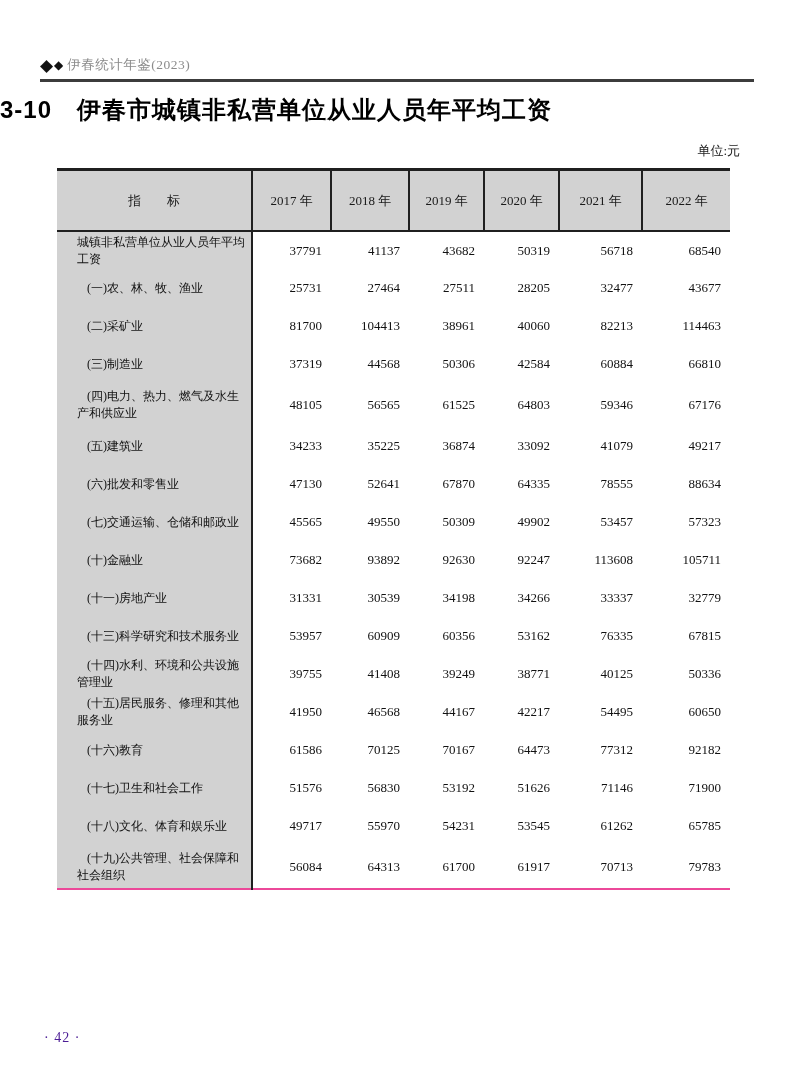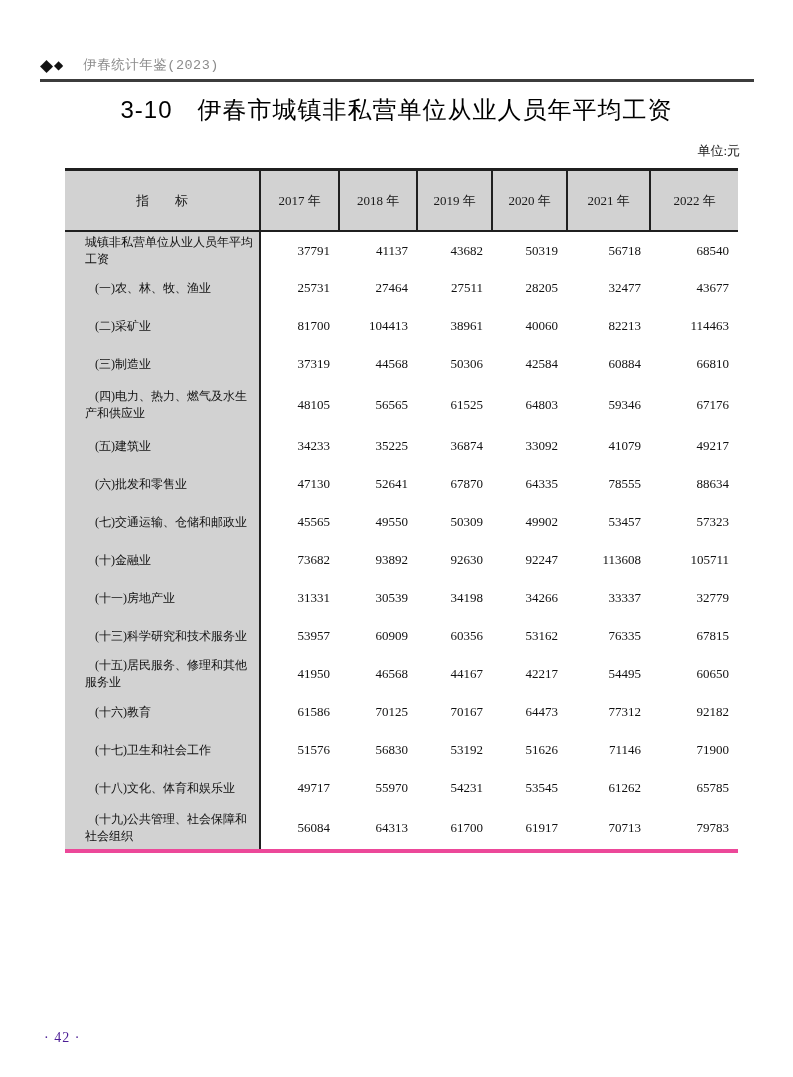--- a/index.html
+++ b/index.html
@@ -34,59 +34,59 @@
     font-family: "DejaVu Sans", sans-serif;
   }
   .diamond-sm {
     font-size: 12px;
     color: #111;
     line-height: 1;
     margin-left: 1px;
     font-family: "DejaVu Sans", sans-serif;
   }
   .yearbook-name {
-    margin-left: 20px;
-    font-family: Liberation Mono, monospace;
+    margin-left: 4px;
+    font-family: Liberation Serif, serif;
     font-size: 13.5px;
     color: #8b8b8b;
     letter-spacing: 0.5px;
   }
 
   
   .table-title {
     position: absolute;
     top: 94px;
     left: 0;
     width: 793px;
     margin: 0;
-    text-align: center;
+    text-align: left;
     font-family: "Liberation Sans", "DejaVu Sans", sans-serif;
-    font-weight: 400;
+    font-weight: 700;
     font-size: 24px;
     color: #000;
     letter-spacing: 1px;
   }
   .unit-label {
     position: absolute;
     top: 142px;
     right: 53px;
     font-size: 13px;
     color: #1a1a1a;
   }
 
   
   table.stat-table {
     position: absolute;
     top: 168px;
-    left: 65px;
+    left: 57px;
     width: 673px;
     border-collapse: collapse;
     table-layout: fixed;
     border-top: 3px solid #1f1f1f;
-    border-bottom: 4px solid #ec4899;
+    border-bottom: 2px solid #ec4899;
   }
   table.stat-table thead th {
     background: #d2d2d2;
     border-bottom: 2px solid #1f1f1f;
     height: 59px;
     font-weight: normal;
     font-size: 13px;
     text-align: center;
     vertical-align: middle;
     padding: 0;
@@ -279,20 +279,31 @@
         </td>
         <td class="value-cell">53957</td>
         <td class="value-cell">60909</td>
         <td class="value-cell">60356</td>
         <td class="value-cell">53162</td>
         <td class="value-cell">76335</td>
         <td class="value-cell">67815</td>
       </tr>
       <tr class="row-normal">
         <td class="label-cell">
+          <div class="indent">(十四)水利、环境和公共设施管理业</div>
+        </td>
+        <td class="value-cell">39755</td>
+        <td class="value-cell">41408</td>
+        <td class="value-cell">39249</td>
+        <td class="value-cell">38771</td>
+        <td class="value-cell">40125</td>
+        <td class="value-cell">50336</td>
+      </tr>
+      <tr class="row-normal">
+        <td class="label-cell">
           <div class="indent">(十五)居民服务、修理和其他服务业</div>
         </td>
         <td class="value-cell">41950</td>
         <td class="value-cell">46568</td>
         <td class="value-cell">44167</td>
         <td class="value-cell">42217</td>
         <td class="value-cell">54495</td>
         <td class="value-cell">60650</td>
       </tr>
       <tr class="row-normal">

